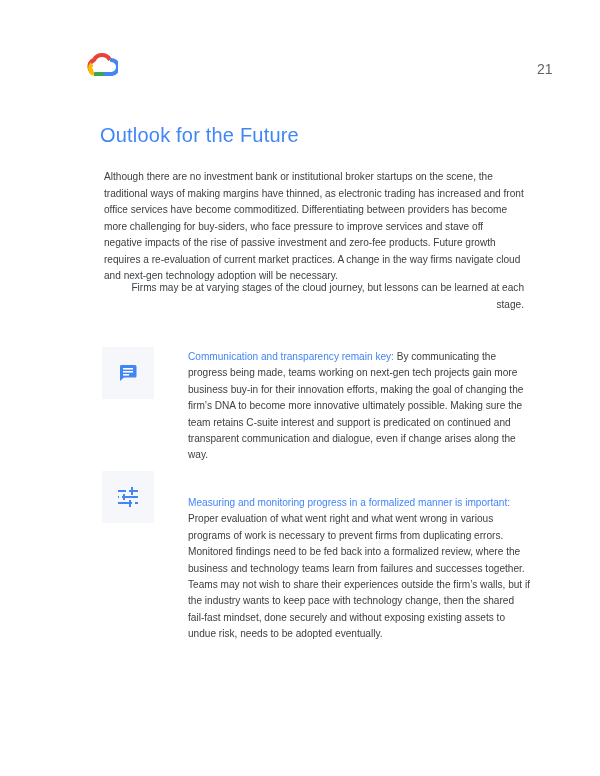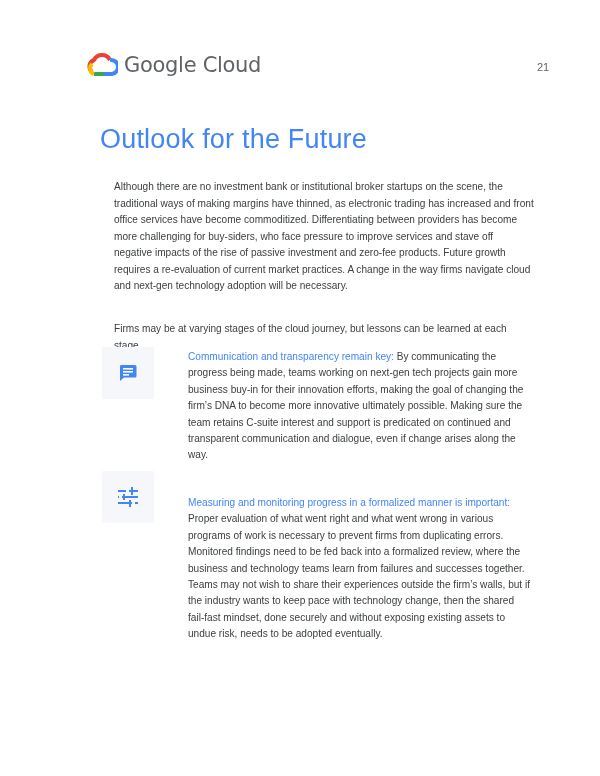--- a/index.html
+++ b/index.html
@@ -1,44 +1,43 @@
 <!DOCTYPE html>
 <html><head>
   <meta charset="utf-8">
   <style>
     html, body { margin: 0; padding: 0; background: #ffffff; }
     body { width: 600px; height: 776px; position: relative; overflow: hidden;
            font-family: "Liberation Sans", sans-serif; color: #3c4043; }
     .logo { position: absolute; left: 86px; top: 52px; display: flex; align-items: center; }
     .logo svg { width: 32px; height: 26px; }
     .logo-text { margin-left: 6px; font-size: 21px; color: #5f6368; letter-spacing: -0.3px; font-family: "DejaVu Sans", sans-serif; }
-    .page-num { position: absolute; left: 537px; top: 61px; font-size: 11px; color: #5f6368; }
-    .title { position: absolute; left: 100px; top: 124px; font-size: 27px; color: #4285f4; font-weight: normal; margin: 0; letter-spacing: 0.2px; }
-    .para { position: absolute; left: 100px; width: 420px; font-size: 10.1px; line-height: 16.5px; color: #3c4043; margin: 14px; }
+    .page-num { position: absolute; left: 537px; top: 61px; font-size: 14px; color: #5f6368; }
+    .title { position: absolute; left: 100px; top: 124px; font-size: 20px; color: #4285f4; font-weight: normal; margin: 0; letter-spacing: 0.2px; }
+    .para { position: absolute; left: 100px; width: 420px; font-size: 10.1px; line-height: 16.5px; color: #3c4043; margin: 4px; }
     .p1 { top: 165px; }
-    .p2 { top: 307px; }
+    .p2 { top: 276px; text-align: right; }
     .iconbox { position: absolute; left: 102px; width: 52px; height: 52px; background: #f5f7fa; display: flex; align-items: center; justify-content: center; }
     .ib1 { top: 347px; }
     .ib2 { top: 471px; }
     .item { position: absolute; left: 188px; width: 345px; font-size: 10.1px; line-height: 16.4px; color: #3c4043; margin: 0; }
     .item1 { top: 349px; }
     .item2 { top: 495px; }
     .lead { color: #4285f4; font-weight: normal; }
   </style>
 </head>
 <body>
 
 <div class="logo">
   <svg viewBox="0 0 32 26">
     <path d="M6 20 A7 7 0 0 1 8 8 A9 9 0 0 1 24 8" fill="none" stroke="#ea4335" stroke-width="4"></path>
     <path d="M24 8 A7 7 0 0 1 26 22 L18 22" fill="none" stroke="#4285f4" stroke-width="4"></path>
     <path d="M18 22 L8 22" fill="none" stroke="#34a853" stroke-width="4"></path>
     <path d="M8 22 A6 6 0 0 1 6 12" fill="none" stroke="#fbbc04" stroke-width="4"></path>
   </svg>
-  <span class="logo-text">Google Cloud</span>
 </div>
 
 <div class="page-num">21</div>
 
 <h1 class="title">Outlook for the Future</h1>
 
 <p class="para p1">Although there are no investment bank or institutional broker startups on the scene, the traditional ways of making margins have thinned, as electronic trading has increased and front office services have become commoditized. Differentiating between providers has become more challenging for buy-siders, who face pressure to improve services and stave off negative impacts of the rise of passive investment and zero-fee products. Future growth requires a re-evaluation of current market practices. A change in the way firms navigate cloud and next-gen technology adoption will be necessary.</p>
 <p class="para p2">Firms may be at varying stages of the cloud journey, but lessons can be learned at each stage.</p>
 
 <div class="iconbox ib1">

